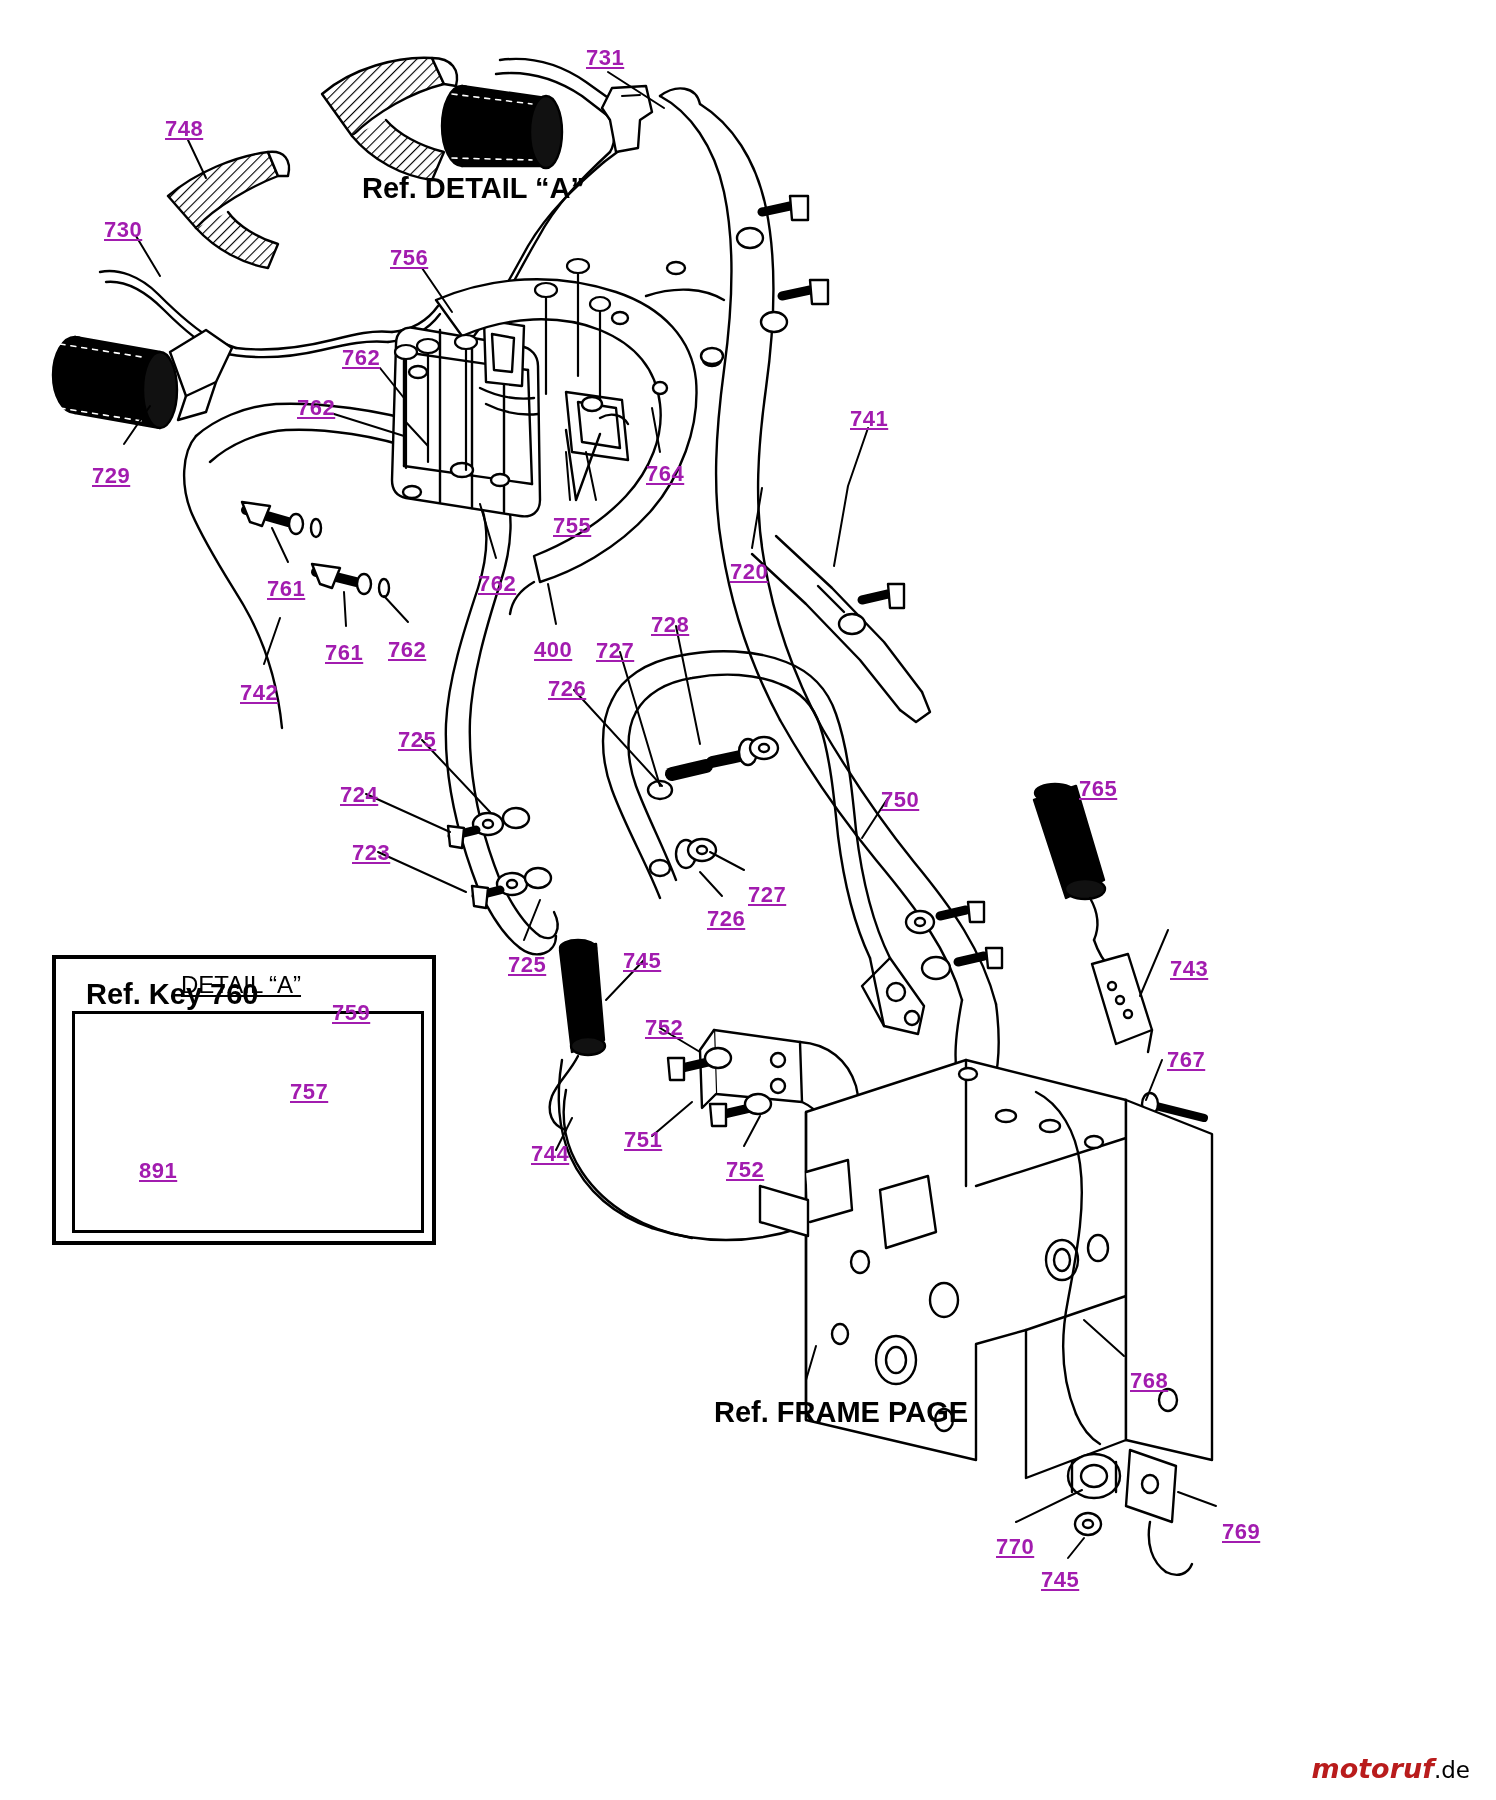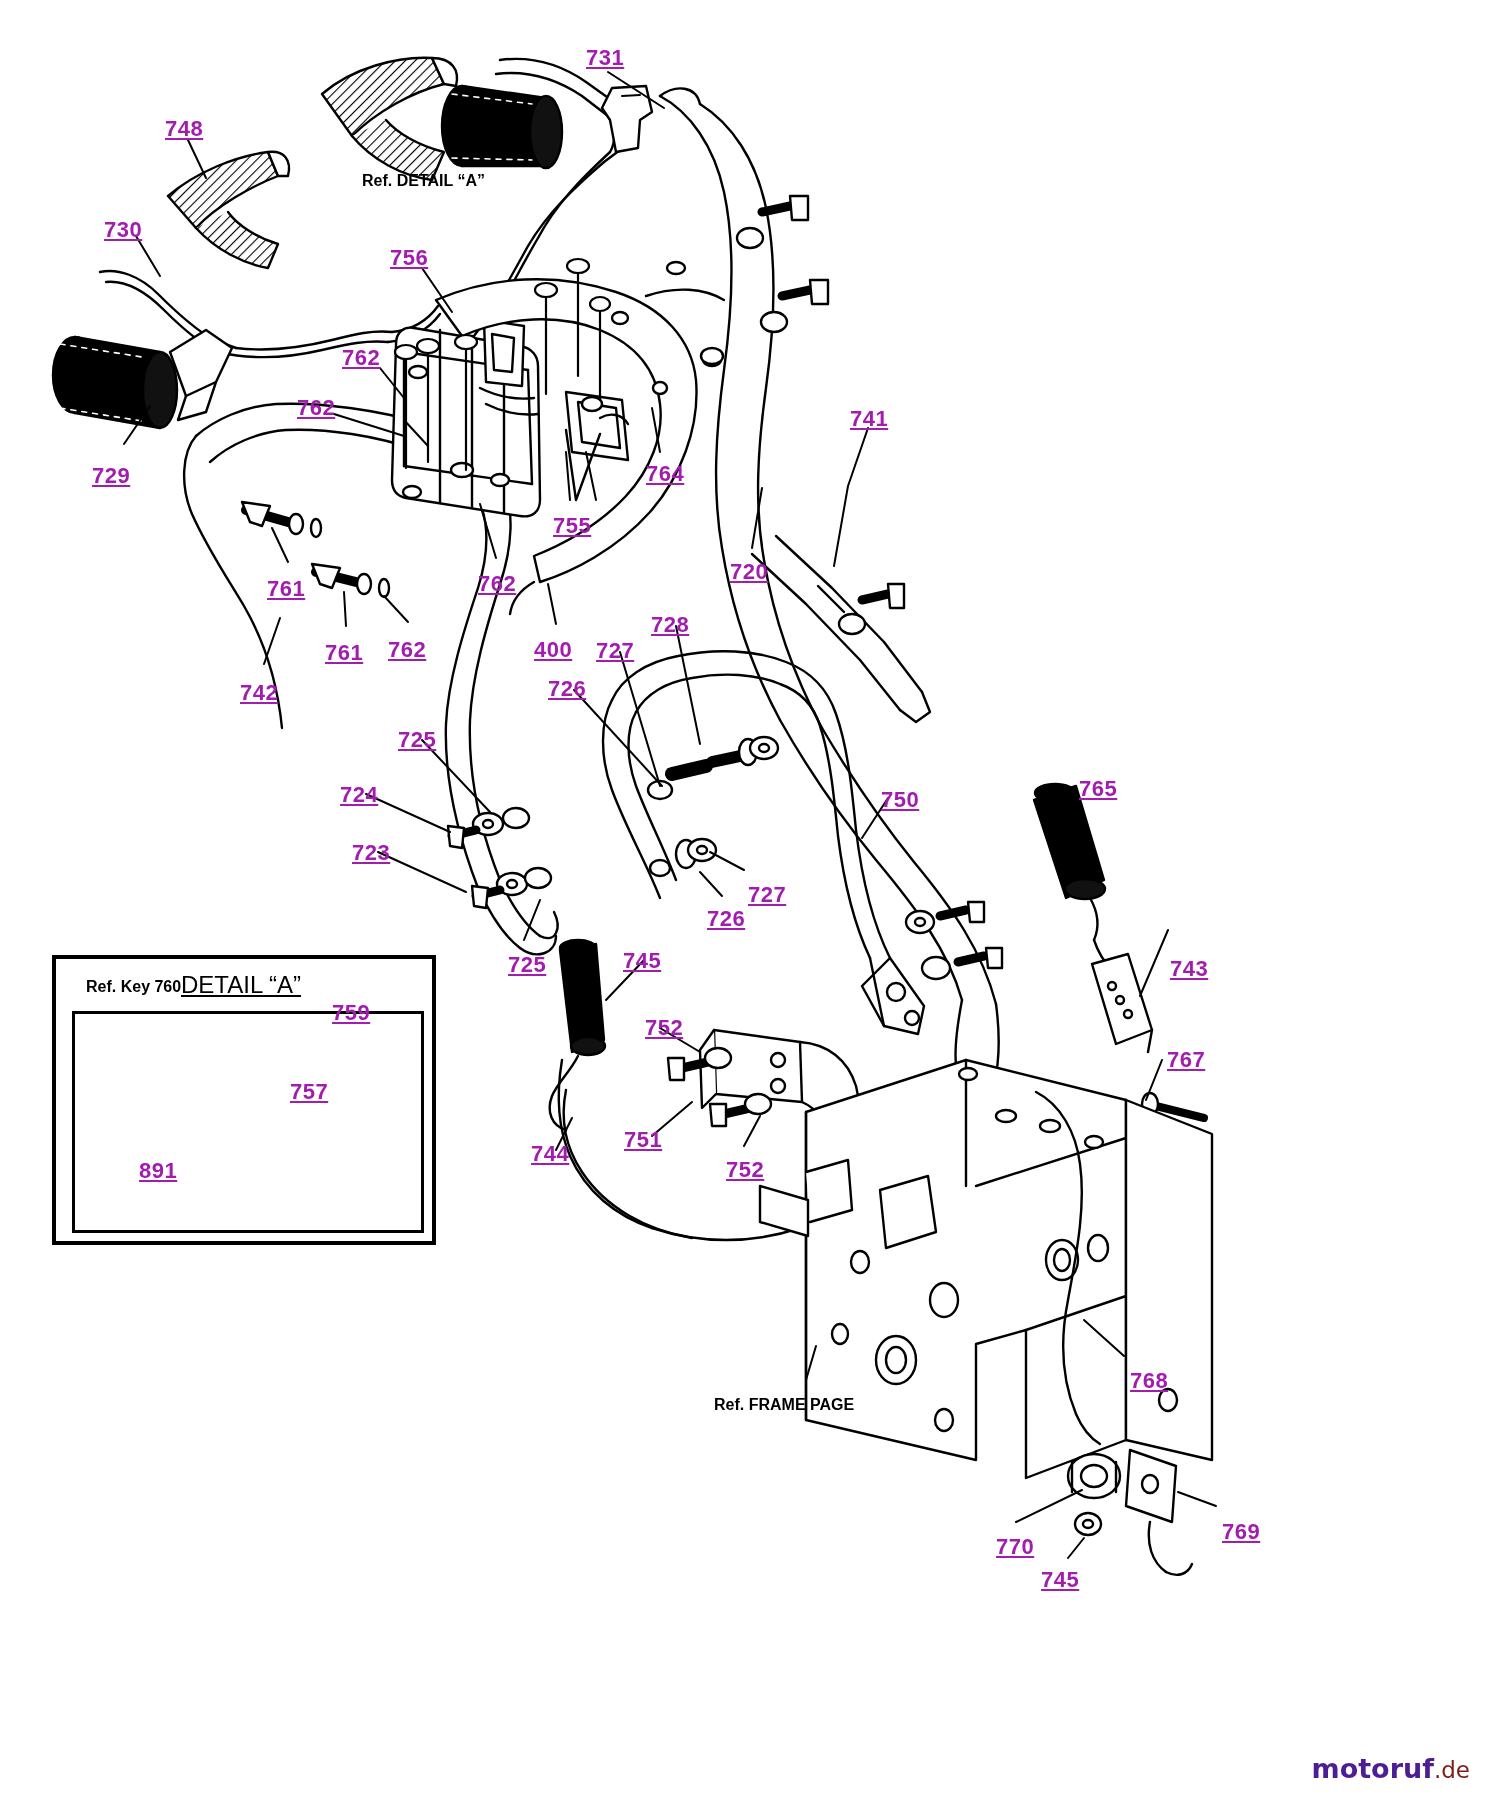--- a/index.html
+++ b/index.html
@@ -20,21 +20,21 @@
     font-size: 22px;
     font-weight: 700;
     color: #a21caf;
     letter-spacing: 0.5px;
     white-space: nowrap;
     user-select: none;
     text-decoration: underline;
   }
   .note {
     position: absolute;
-    font-size: 16px;
+    font-size: 29px;
     font-weight: 700;
     color: #000000;
     white-space: nowrap;
   }
   .detail-box {
     position: absolute;
     left: 52px;
     top: 955px;
     width: 384px;
     height: 290px;
@@ -69,22 +69,22 @@
     pointer-events: none;
   }
   .wm {
     position: absolute;
     right: 26px;
     bottom: 16px;
     font-size: 27px;
     font-weight: 700;
     font-family: "DejaVu Sans", sans-serif;
   }
-  .wm .m { color: #4c1d95; }
-  .wm .de { color: #7f1d1d; font-weight: 400; font-size: 23px; }
+  .wm .m { color: #b91c1c; font-style: italic; }
+  .wm .de { color: #000000; font-weight: 400; font-size: 23px; }
 </style>
 </head>
 <body>
 
 <div id="page">
 
   <svg class="art" viewBox="0 0 1496 1800">
     <defs>
       <pattern id="hatch" width="7" height="7" patternUnits="userSpaceOnUse" patternTransform="rotate(45)">
         <rect width="7" height="7" fill="#ffffff"></rect>

